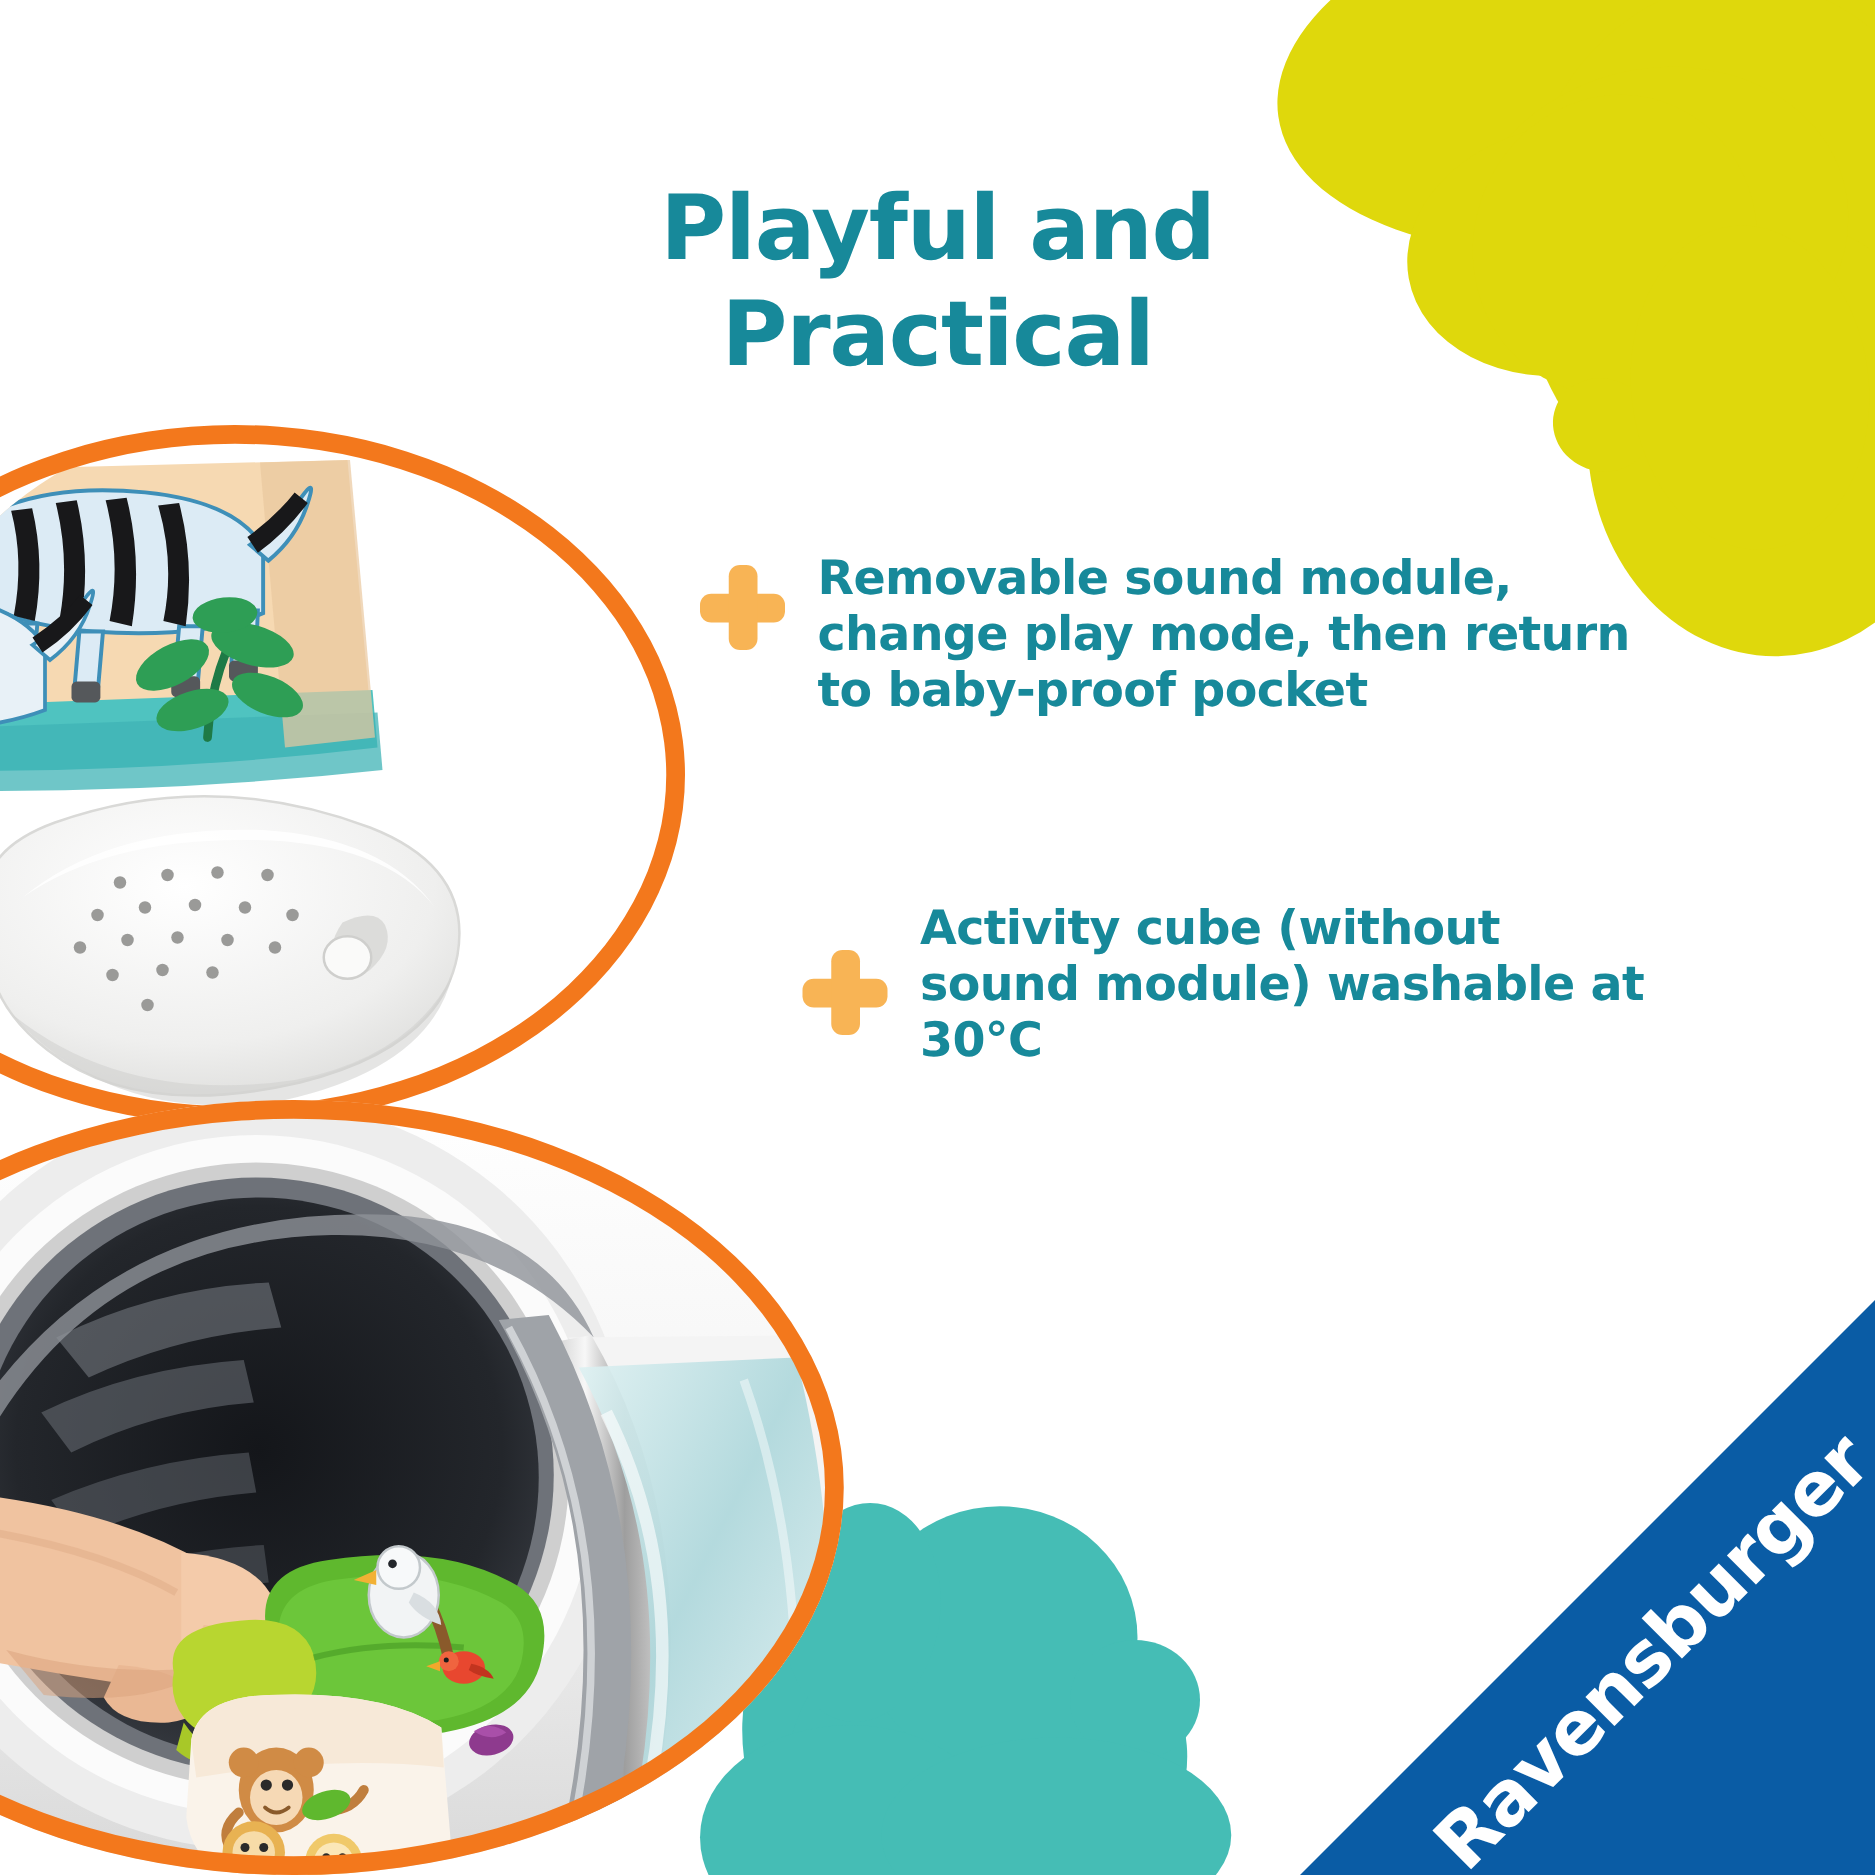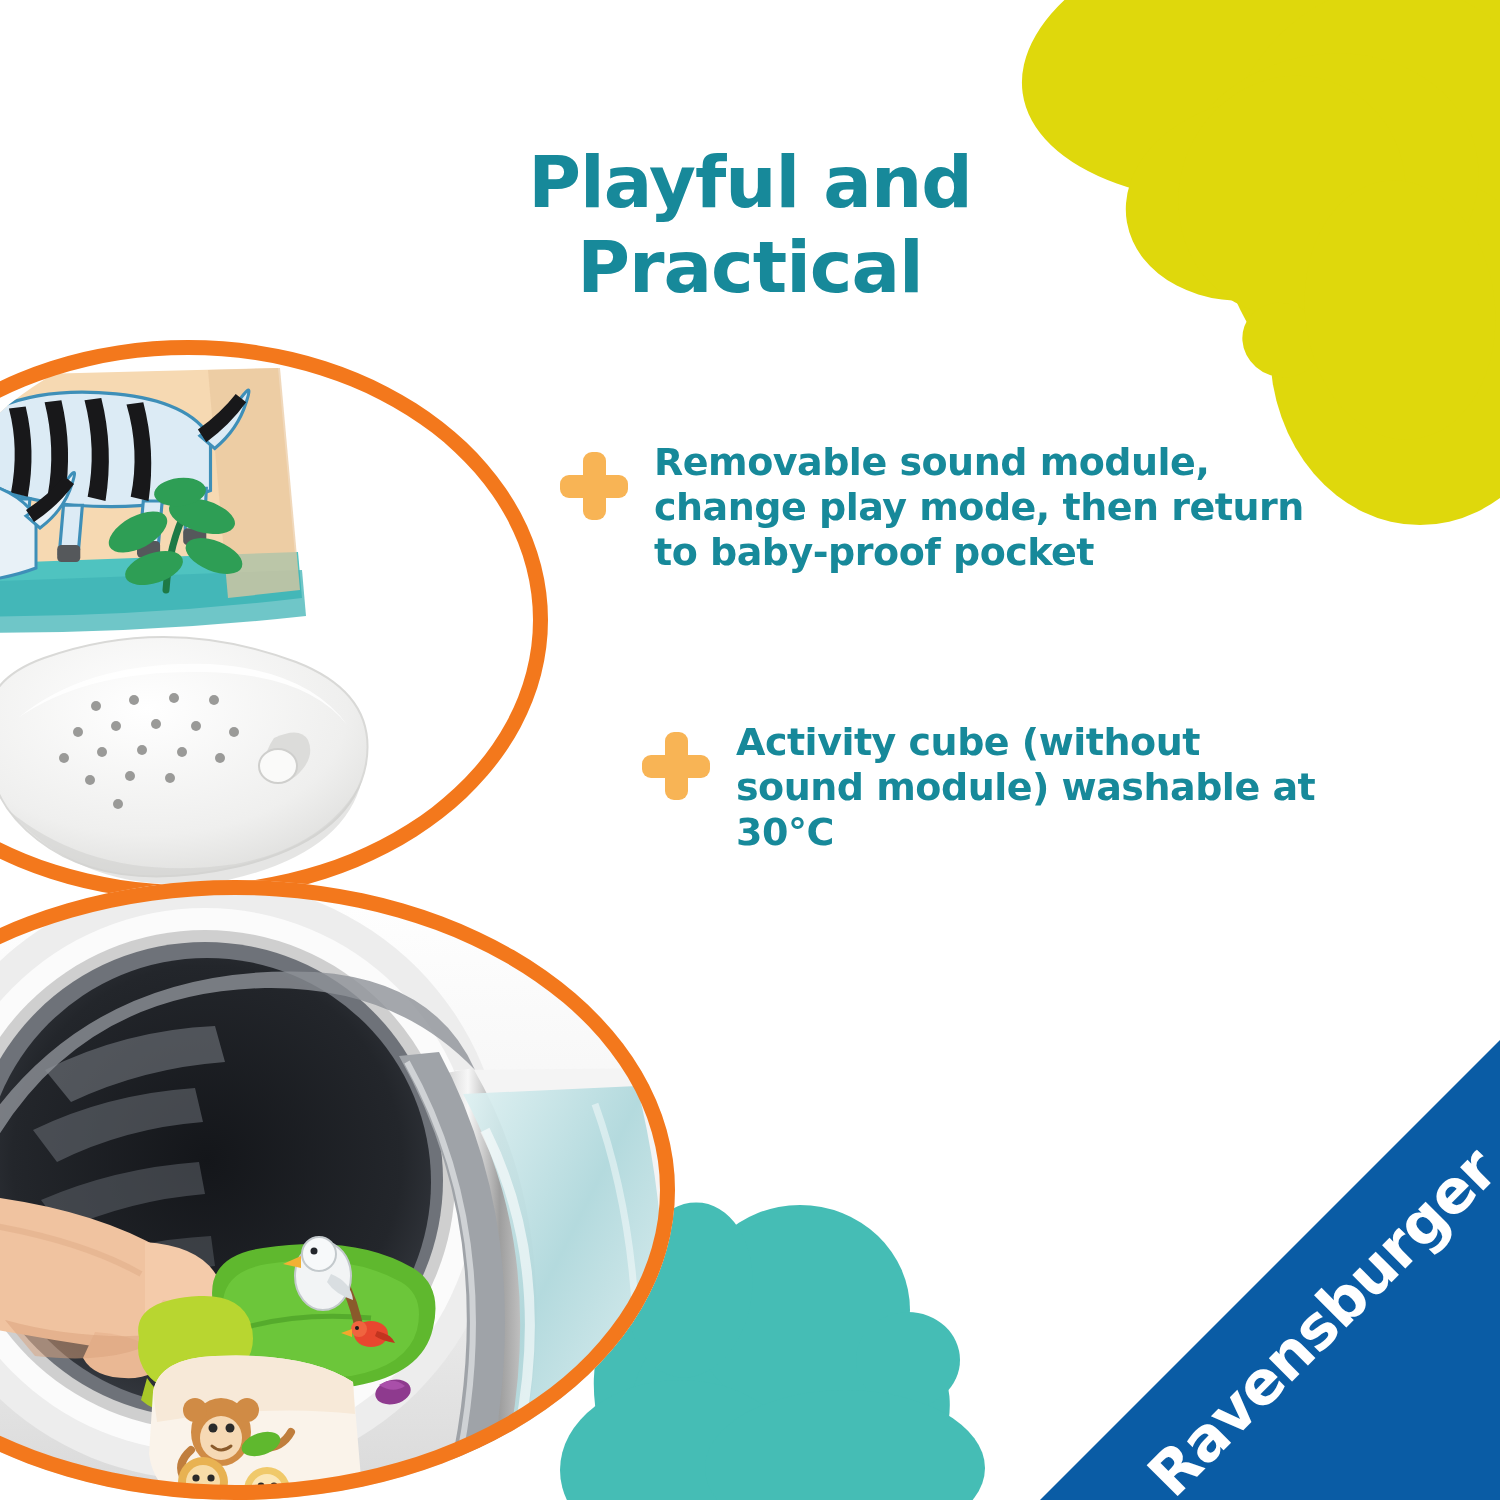--- a/index.html
+++ b/index.html
@@ -114,21 +114,21 @@
     left: 23px; width: 23px;
   }
   .feature-text {
     color: #17899A;
     font-family: "DejaVu Sans", sans-serif;
     font-weight: bold;
     font-size: 38px;
     line-height: 1.18;
     letter-spacing: -0.5px;
   }
-  #feature-2 { margin-left: 82px; }
+  #feature-2 { margin-left: 82px; align-items: center; }
   #feature-2 .feature-text { max-width: 600px; }
   #feature-1 .feature-text { max-width: 655px; }
 
   
   #brand-corner {
     position: absolute;
     right: 0;
     bottom: 0;
     width: 460px;
     height: 460px;

